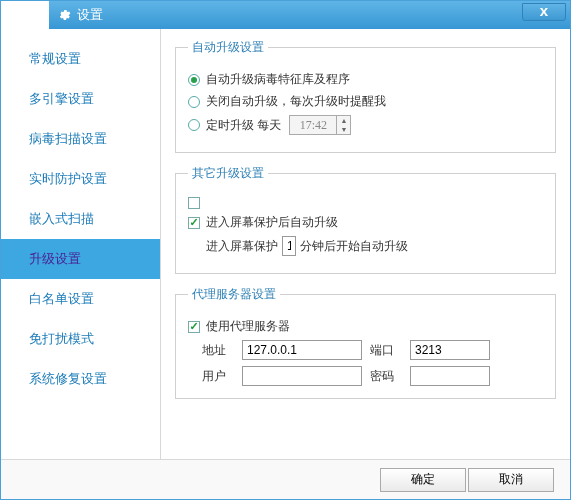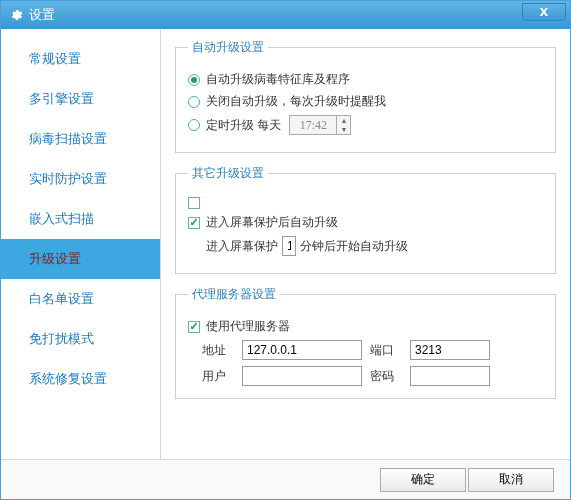--- a/index.html
+++ b/index.html
@@ -1,25 +1,25 @@
 <!DOCTYPE html>
 <html><head>
 <meta charset="utf-8">
 <style>
 * { box-sizing: border-box; margin: 0; padding: 0; }
 body { font-family: "Microsoft YaHei", SimSun, sans-serif; font-size: 12px; color: #333; background: #fff; width: 571px; height: 500px; overflow: hidden; }
 .window { width: 571px; height: 500px; border: 1px solid #4aa0d8; display: flex; flex-direction: column; background: #fff; }
-.titlebar { height: 28px; background: linear-gradient(#5fb4e6, #3797d4); color: #fff; display: flex; align-items: center; padding: 0 4px 0 8px; position: relative; }
+.titlebar { height: 28px; background: linear-gradient(#5fb4e6, #3797d4); color: #fff; display: flex; align-items: center; padding: 0 4px 0 8px; position: relative; margin-left: 48px; }
 .gear { width: 14px; height: 14px; margin-right: 6px; display: inline-block; }
 .title-text { font-size: 13px; }
 .close-btn { position: absolute; right: 4px; top: 2px; width: 44px; height: 18px; background: linear-gradient(#60b4e5,#3e99d3); color: #fff; text-align: center; font-size: 15px; line-height: 14px; font-weight: bold; cursor: pointer; border-radius: 0 0 3px 3px; border: 1px solid #2f82ba; }
 .body { flex: 1; display: flex; overflow: hidden; }
 .sidebar { width: 160px; border-right: 1px solid #d8d8d8; padding-top: 10px; }
 .side-item { height: 40px; line-height: 40px; padding-left: 28px; color: #1b7bb8; cursor: pointer; font-size: 13px; }
-.side-item.active { background: #3ca7e0; color: #7f1d1d; }
+.side-item.active { background: #3ca7e0; color: #4c1d95; }
 .content { flex: 1; padding: 10px 14px 10px 14px; overflow: auto; }
 fieldset { border: 1px solid #cfcfcf; margin-bottom: 12px; padding: 10px 12px 12px 12px; }
 legend { color: #2c7fb5; padding: 0 4px; font-size: 12px; }
 .row { display: flex; align-items: center; margin: 5px 0; }
 .radio-dot { width: 12px; height: 12px; border: 1px solid #5aa; border-radius: 50%; margin-right: 6px; display: inline-flex; align-items: center; justify-content: center; background: #fff; }
 .radio-dot.checked::after { content: ""; width: 6px; height: 6px; background: #2aa04a; border-radius: 50%; }
 .chk { width: 12px; height: 12px; border: 1px solid #7aa; margin-right: 6px; display: inline-flex; align-items: center; justify-content: center; background: #fff; }
 .chk.checked { background: #fff; }
 .chk.checked::after { content: "✓"; color: #1e9e3e; font-size: 11px; line-height: 11px; font-weight: bold; }
 .time-spin { display: inline-flex; border: 1px solid #aaa; margin-left: 8px; height: 20px; background: #f4f4f4; }

